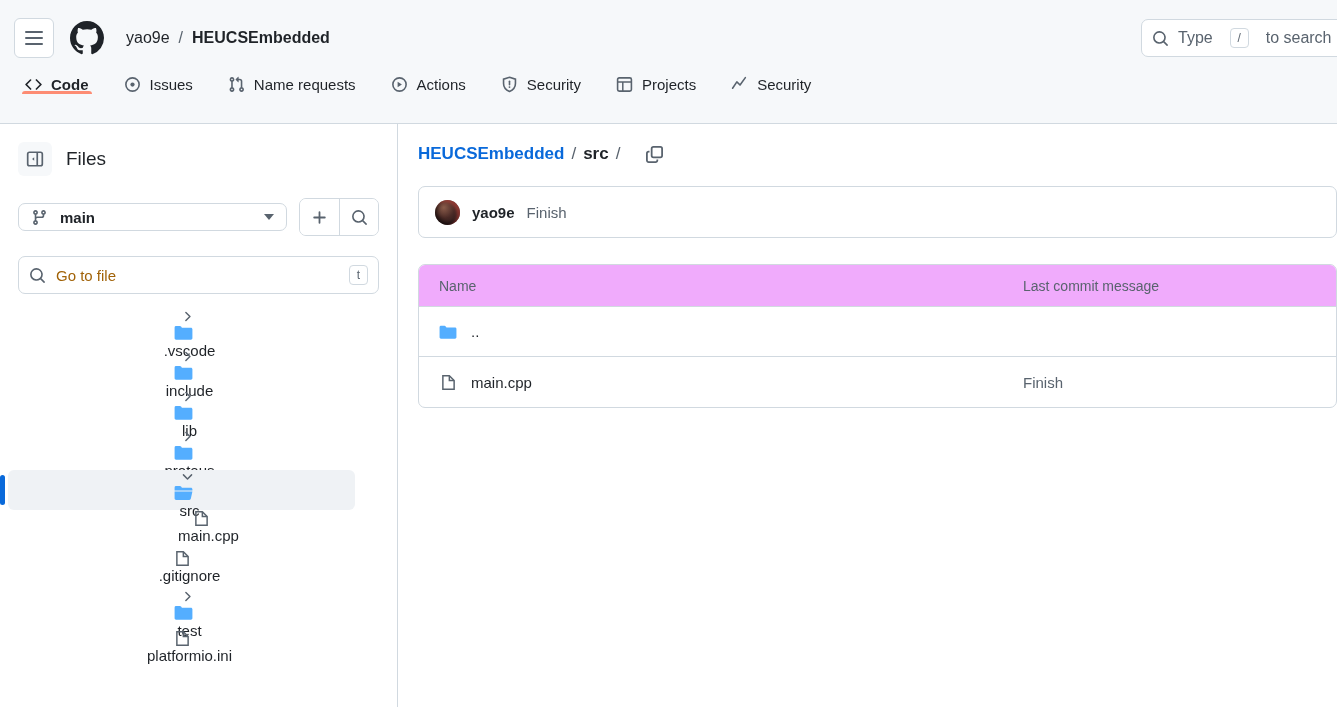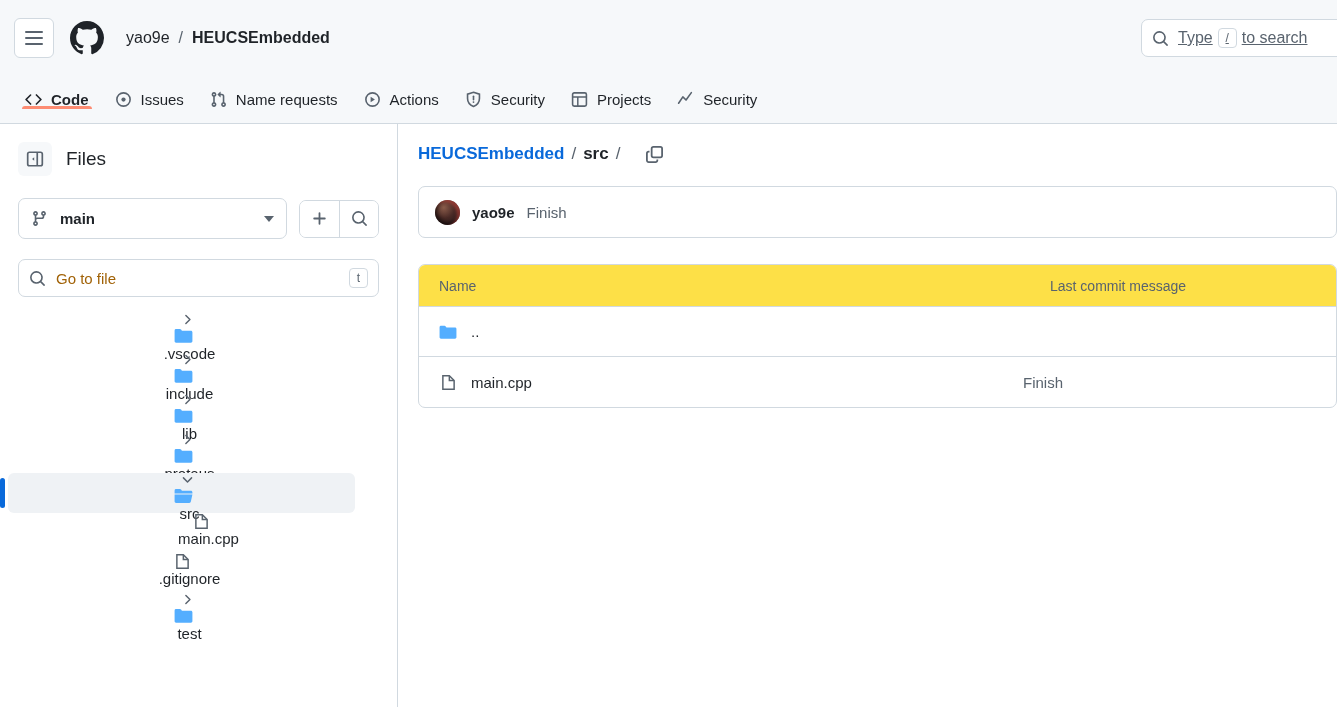--- a/index.html
+++ b/index.html
@@ -45,38 +45,38 @@
     height: 38px;
     border: 1px solid #d1d9e0;
     border-radius: 7px;
     background: #ffffff;
     display: flex;
     align-items: center;
     padding: 0 10px;
     gap: 9px;
     cursor: text;
   }
-  .header-search .ph { color: #59636e; font-size: 16px; display: flex; align-items: center; gap: 5px; text-decoration: underline; }
+  .header-search .ph { color: #59636e; font-size: 16px; display: flex; align-items: center; gap: 17px; }
   .kbd {
     display: inline-flex; align-items: center; justify-content: center;
     min-width: 19px; height: 20px;
     border: 1px solid #d1d9e0; border-radius: 4px;
     font-size: 12px; color: #59636e; background: #ffffff;
     padding: 0 4px;
   }
 
   
   .repo-nav {
     height: 48px;
     background: #f6f8fa;
     border-bottom: 1px solid #d1d9e0;
     display: flex;
-    align-items: center;
+    align-items: flex-start;
     padding: 0 14px;
-    gap: 4px;
+    gap: 13px;
   }
   .nav-tab {
     display: flex; align-items: center; gap: 9px;
     padding: 0 11px;
     font-size: 15px; color: #1f2328;
     text-decoration: none;
     position: relative;
     cursor: pointer;
   }
   .nav-tab.active { font-weight: bold; }
@@ -107,21 +107,21 @@
     width: 34px; height: 34px;
     background: #f6f8fa;
     border-radius: 6px;
     display: flex; align-items: center; justify-content: center;
     cursor: pointer;
   }
   .files-title { font-size: 19px; font-weight: normal; color: #1f2328; }
 
   .branch-row { display: flex; align-items: center; gap: 12px; padding: 22px 18px 0 18px; }
   .branch-select {
-    width: 270px; height: 41px;
+    width: 270px; height: 28px;
     border: 1px solid #d1d9e0; border-radius: 7px;
     background: #ffffff;
     display: flex; align-items: center;
     padding: 0 12px;
     cursor: pointer;
   }
   .branch-name { font-size: 15px; font-weight: bold; margin-left: 12px; flex: 1; }
   .caret { width: 0; height: 0; border-left: 5px solid transparent; border-right: 5px solid transparent; border-top: 6px solid #59636e; }
   .btn-group { display: flex; border: 1px solid #d1d9e0; border-radius: 7px; overflow: hidden; height: 38px; }
   .btn-group > div {
@@ -197,25 +197,25 @@
   .commit-msg { font-size: 15px; color: #59636e; cursor: pointer; }
 
   .file-table {
     margin-top: 26px;
     border: 1px solid #d1d9e0;
     border-radius: 7px;
     overflow: hidden;
     background: #ffffff;
   }
   .ft-head {
-    background: #fde047;
+    background: #f0abfc;
     height: 42px;
     display: flex; align-items: center;
     border-bottom: 1px solid #d1d9e0;
-    font-size: 14px; color: #59636e; gap: 27px;
+    font-size: 14px; color: #59636e;
   }
   .ft-row {
     height: 50px;
     display: flex; align-items: center;
     border-bottom: 1px solid #d1d9e0;
     font-size: 15px;
     cursor: pointer;
   }
   .ft-row:last-child { border-bottom: none; }
   .col-name { width: 604px; display: flex; align-items: center; padding-left: 20px; gap: 14px; }
@@ -459,20 +459,30 @@
             </svg>
         </span>
         <span class="tw-icon">
           <svg width="19" height="19" viewBox="0 0 16 16">
               <path fill="#54aeff" d="M.5 3.75A1.25 1.25 0 0 1 1.75 2.5h3.2c.4 0 .78.19 1.01.51l.72.99h7.57c.69 0 1.25.56 1.25 1.25v7.5c0 .69-.56 1.25-1.25 1.25H1.75c-.69 0-1.25-.56-1.25-1.25Z"></path>
             </svg>
         </span>
         <span class="tw-label">test</span>
       </div>
 
+      <div class="tree-row">
+        <span class="tw-chevron"></span>
+        <span class="tw-icon">
+          <svg width="17" height="17" viewBox="0 0 16 16">
+              <path fill="none" stroke="#59636e" stroke-width="1.4" d="M2.7 1.7h6.1l4.5 4.5v8.1H2.7Z"></path>
+              <path fill="none" stroke="#59636e" stroke-width="1.4" d="M8.8 1.8v4.4h4.4"></path>
+            </svg>
+        </span>
+        <span class="tw-label">platformio.ini</span>
+      </div>
 
     </div>
   </div>
 
   <div class="main">
 
     <div class="path-breadcrumb">
       <a class="pb-link" href="#">HEUCSEmbedded</a>
       <span class="pb-sep">/</span>
       <span class="pb-cur">src</span>

